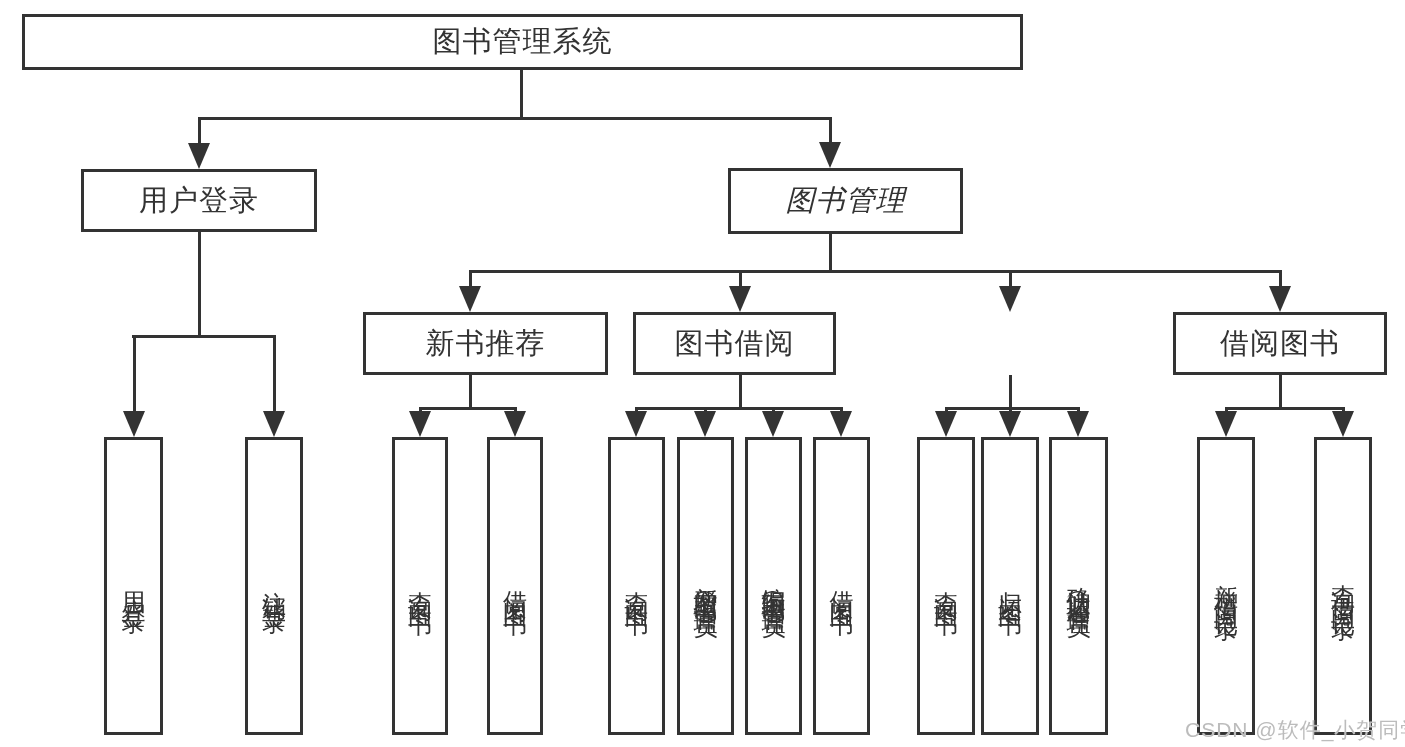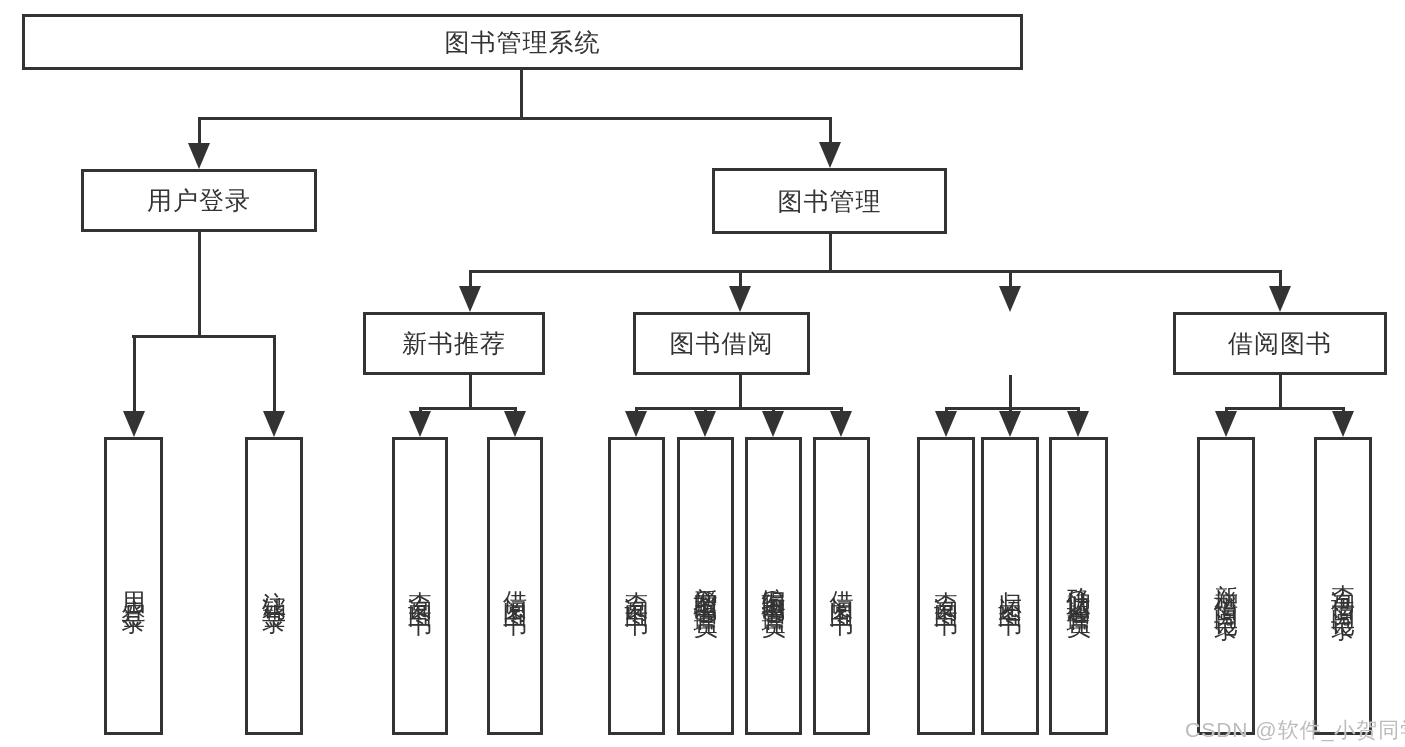--- a/index.html
+++ b/index.html
@@ -14,21 +14,21 @@
   .box {
     position: absolute;
     box-sizing: border-box;
     border: 3px solid #333333;
     background: #ffffff;
     display: flex;
     align-items: center;
     justify-content: center;
     color: #333333;
   }
-  .hlabel { font-size: 25px; letter-spacing: 1px; white-space: nowrap; }
+  .hlabel { font-size: 29px; letter-spacing: 1px; white-space: nowrap; }
   .vlabel {
     writing-mode: vertical-rl;
     text-orientation: upright;
     font-size: 24px;
     letter-spacing: 7px;
     line-height: 1;
     white-space: nowrap;
   }
   .line { position: absolute; background: #333333; }
   .arrowhead {
@@ -114,28 +114,28 @@
   <div class="line" style="left:1342px; top:407px; width:3px; height:8px;"></div>
   <div class="arrowhead" style="left:1332px; top:411px;"></div>
 
   <div class="box" style="left:22px; top:14px; width:1001px; height:56px;">
     <span class="hlabel">图书管理系统</span>
   </div>
 
   <div class="box" style="left:81px; top:169px; width:236px; height:63px;">
     <span class="hlabel">用户登录</span>
   </div>
-  <div class="box" style="left:712px; top:168px; width:235px; height:66px;">
+  <div class="box" style="left:728px; top:168px; width:235px; height:66px;font-style:italic;">
     <span class="hlabel">图书管理</span>
   </div>
 
-  <div class="box" style="left:363px; top:312px; width:182px; height:63px;">
+  <div class="box" style="left:363px; top:312px; width:245px; height:63px;">
     <span class="hlabel">新书推荐</span>
   </div>
-  <div class="box" style="left:633px; top:312px; width:177px; height:63px;">
+  <div class="box" style="left:633px; top:312px; width:203px; height:63px;">
     <span class="hlabel">图书借阅</span>
   </div>
   <div class="box" style="left:1173px; top:312px; width:214px; height:63px;">
     <span class="hlabel">借阅图书</span>
   </div>
 
   <div class="box" style="left:104px; top:437px; width:59px; height:298px;">
     <span class="vlabel">用户登录</span>
   </div>
   <div class="box" style="left:245px; top:437px; width:58px; height:298px;">

